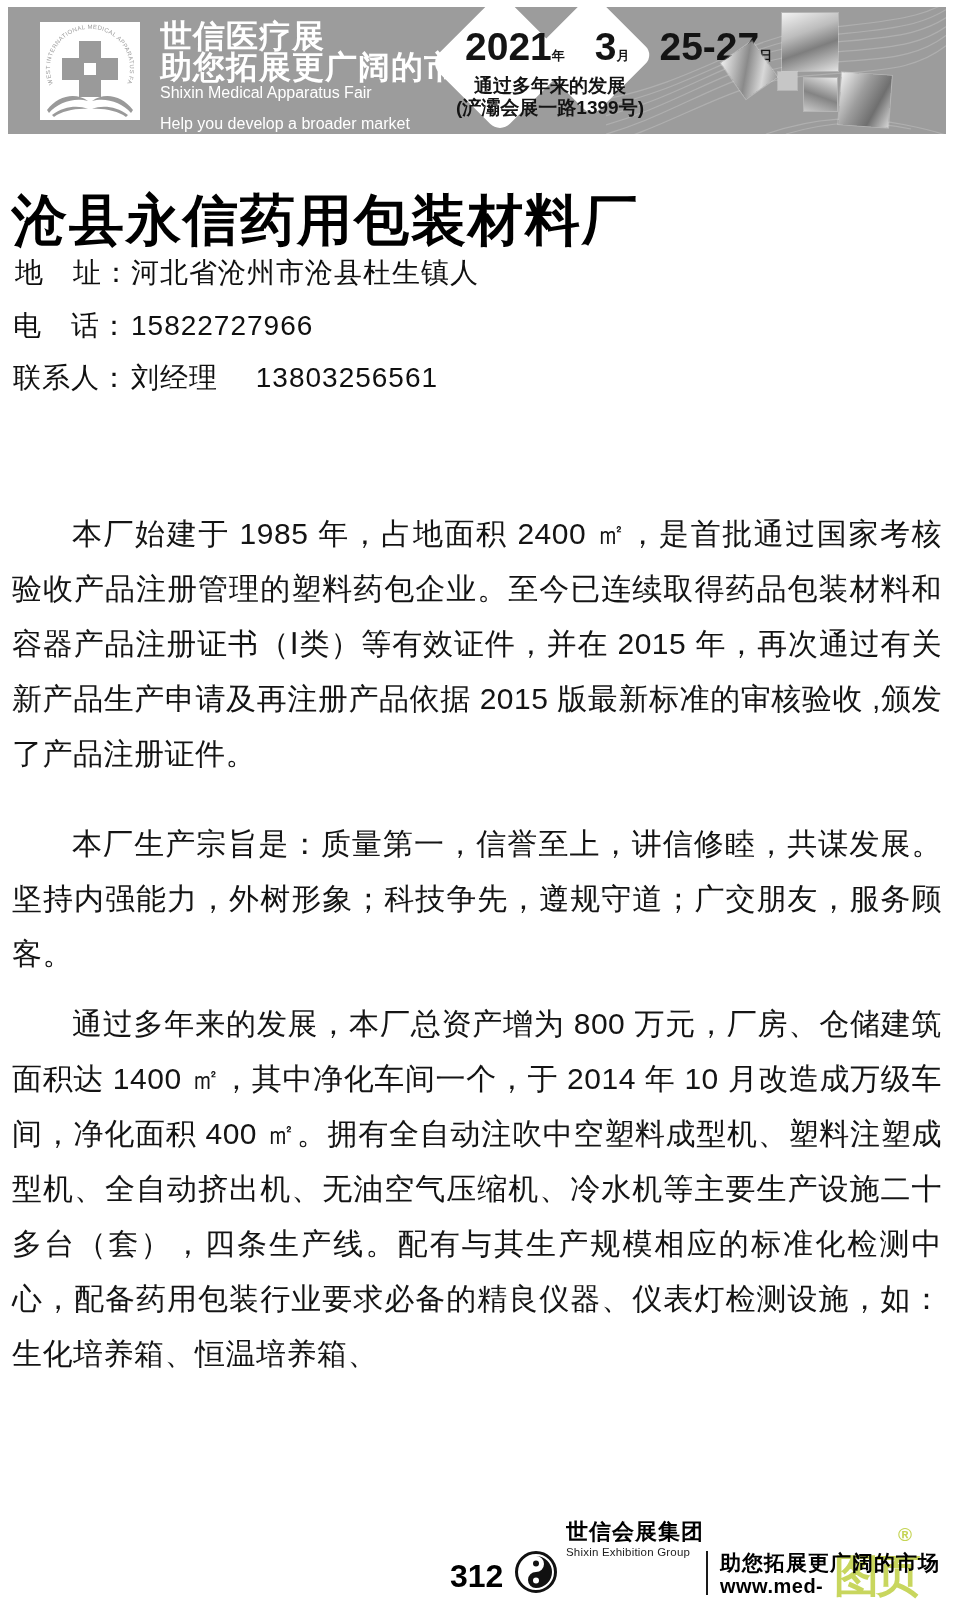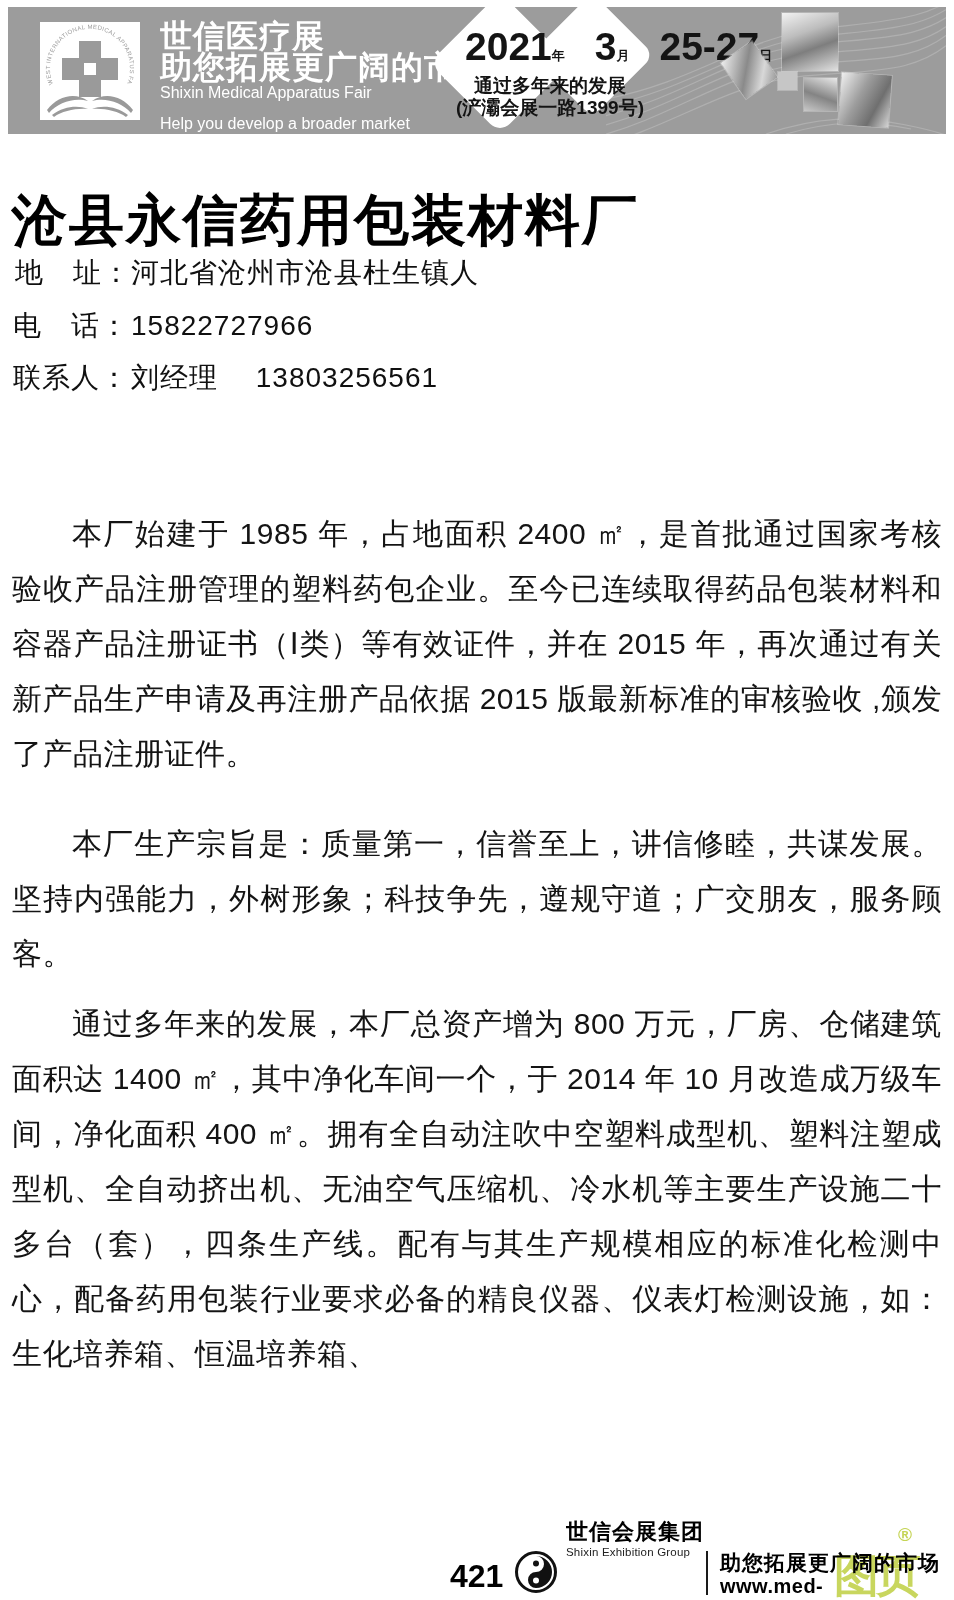--- a/index.html
+++ b/index.html
@@ -141,21 +141,21 @@
   <div class="contact-row r2">
     <span class="contact-label">联系人：</span><span>刘经理　 13803256561</span>
   </div>
 
   <div class="doc-body">
     <p class="para gap-lg">本厂始建于 1985 年，占地面积 2400 ㎡，是首批通过国家考核验收产品注册管理的塑料药包企业。至今已连续取得药品包装材料和容器产品注册证书（Ⅰ类）等有效证件，并在 2015 年，再次通过有关新产品生产申请及再注册产品依据 2015 版最新标准的审核验收 ,颁发了产品注册证件。</p>
     <p class="para">本厂生产宗旨是：质量第一，信誉至上，讲信修睦，共谋发展。坚持内强能力，外树形象；科技争先，遵规守道；广交朋友，服务顾客。</p>
     <p class="para">通过多年来的发展，本厂总资产增为 800 万元，厂房、仓储建筑面积达 1400 ㎡，其中净化车间一个，于 2014 年 10 月改造成万级车间，净化面积 400 ㎡。拥有全自动注吹中空塑料成型机、塑料注塑成型机、全自动挤出机、无油空气压缩机、冷水机等主要生产设施二十多台（套），四条生产线。配有与其生产规模相应的标准化检测中心，配备药用包装行业要求必备的精良仪器、仪表灯检测设施，如：生化培养箱、恒温培养箱、</p>
   </div>
 
-  <div class="page-number">421</div>
+  <div class="page-number">312</div>
 
   <svg class="footer-logo" viewBox="0 0 44 44">
     <circle cx="22" cy="22" r="19.5" fill="none" stroke="#111" stroke-width="3"></circle>
     <path d="M22,6 A16,16 0 0 1 22,38 A8,8 0 0 1 22,22 A8,8 0 0 0 22,6 Z" fill="#111"></path>
     <circle cx="22" cy="13.5" r="3" fill="#111"></circle>
     <circle cx="22" cy="30.5" r="3" fill="#fff"></circle>
   </svg>
 
   <div class="group-block">
     <div class="group-cn">世信会展集团</div>

